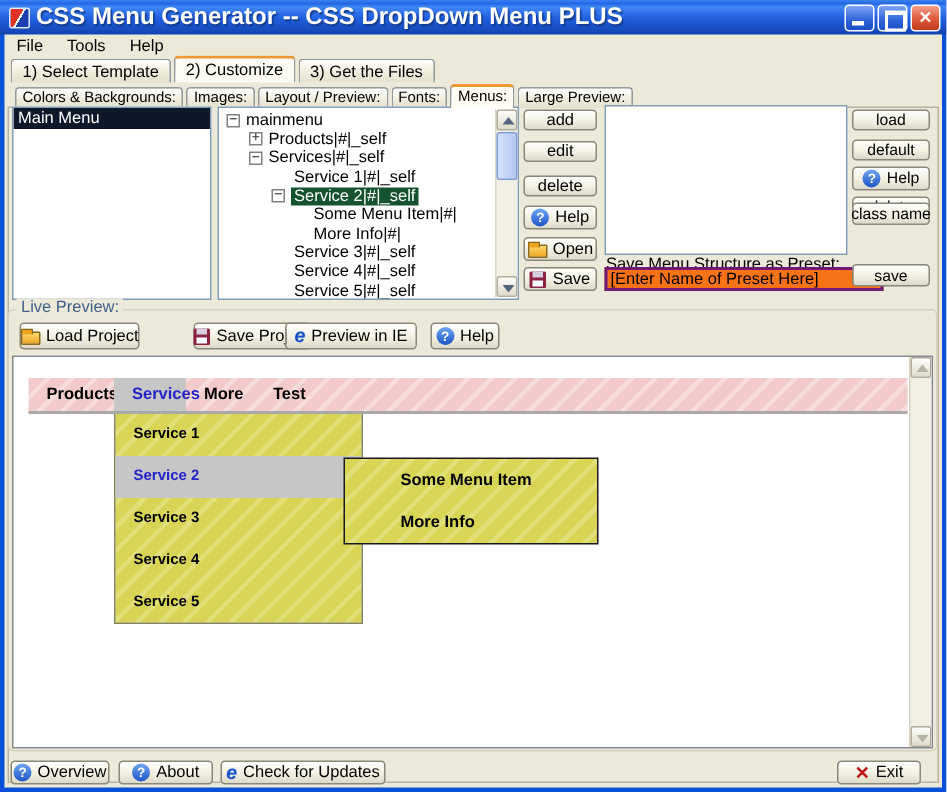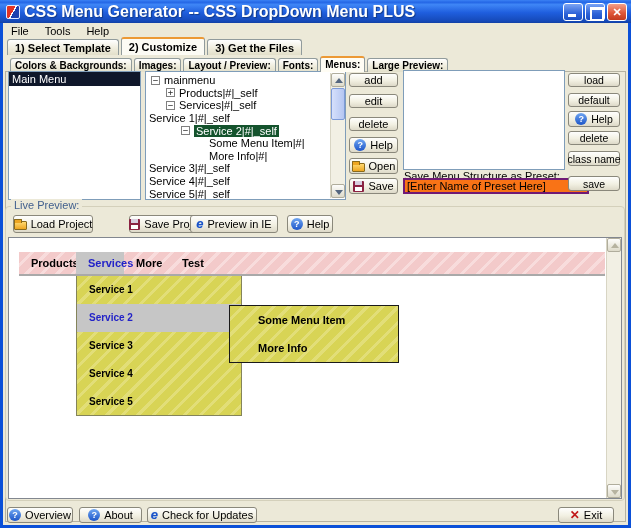--- a/index.html
+++ b/index.html
@@ -30,42 +30,42 @@
   .client { position:absolute; left:3px; top:23px; width:625px; height:502px; background:#ece9d8; }
 
   .menubar { position:absolute; left:0; top:0; width:625px; height:15px; display:flex; align-items:center; }
   .menubar .mitem { font-size:11px; color:#000; padding:1px 8px; }
 
   
   .tabrow { position:absolute; display:flex; align-items:flex-end; }
   .main-tabs { left:4px; top:14px; height:18px; }
   .tab { font-size:11px; color:#000; background:linear-gradient(180deg,#ffffff,#f0eddd 55%,#e2dfca);
     border:1px solid #919b9c; border-bottom:none; border-radius:3px 3px 0 0;
-    padding:2px 7px 2px 7px; height:16px; margin-right:2px; white-space:nowrap;font-weight:bold; }
+    padding:2px 7px 2px 7px; height:16px; margin-right:2px; white-space:nowrap; }
   .tab.active { background:#fcfbf4; border-top:2px solid #ec9935; height:18px; padding-top:2px; z-index:5; position:relative; }
   .sub-tabs { left:7px; top:33px; height:16px; }
   .sub-tabs .tab { font-size:10px; height:14px; padding:1px 4px; }
   .sub-tabs .tab.active { height:16px; background:#fffdf4; }
 
   .page-frame { position:absolute; left:2px; top:48px; width:621px; height:451px;
     border:1px solid #b5b2a1; background:#ece9d8; }
 
   
   .listbox { position:absolute; background:#fff; border:1px solid #7f9db9; overflow:hidden; }
   #menu-list { left:5px; top:48px; width:133px; height:129px; }
   .list-sel { height:14px; background:#0f172a; color:#fff; font-size:11px; line-height:14px; padding-left:3px; }
 
   #tree-panel { left:142px; top:48px; width:201px; height:129px; }
   .tree-rows { position:absolute; left:0; top:0; right:16px; bottom:0; padding:2px 0 0 3px; overflow:hidden; }
   .trow { height:12.6px; display:flex; align-items:center; white-space:nowrap; font-size:11px; color:#000; }
   .tbox { width:9px; height:9px; border:1px solid #808080; background:#fff; color:#303030;
     font-size:9px; line-height:7px; text-align:center; margin-right:4px; flex:0 0 auto; font-family:"DejaVu Sans Mono",monospace; }
   .tbox.minus::before { content:"−"; } .tbox.plus::before { content:"+"; }
   .ind0 { margin-left:2px; } .ind1 { margin-left:17px; } .ind2 { margin-left:32px; } .ind3 { margin-left:60px; }
-  .noBox { }
+  .noBox { margin-left:47px; }
   .trow .sel { background:#14532d; color:#fff; padding:0 2px; }
 
   
   .vscroll { position:absolute; top:1px; bottom:1px; width:15px; background:#f2f0e4; border-left:1px solid #d8d5c4; }
   .sbtn { position:absolute; left:0; width:14px; height:14px; background:linear-gradient(180deg,#fdfdfb,#dedbca);
     border:1px solid #b0ad9c; border-radius:2px; }
   .sbtn.up { top:0; } .sbtn.dn { bottom:0; }
   .arr { position:absolute; left:3px; width:0; height:0; border-left:4px solid transparent; border-right:4px solid transparent; }
   .arr.u { top:4px; border-bottom:5px solid #55677f; }
   .arr.d { top:5px; border-top:5px solid #55677f; }
@@ -118,21 +118,21 @@
 
   .pdropdown { position:absolute; left:67px; top:38px; width:166px; height:140px;
     background:repeating-linear-gradient(135deg,#d8d455 0 8px,#e2de78 8px 11px);
     border:1px solid #84845a; border-top:none; }
   .pditem { height:28px; font-size:10px; font-weight:bold; color:#000; line-height:28px; padding-left:12px; }
   .pditem.hov { background:#c6c6c6; color:#2222c8; }
 
   .psubmenu { position:absolute; left:220px; top:67px; width:170px; height:58px;
     background:repeating-linear-gradient(135deg,#d8d455 0 8px,#e2de78 8px 11px);
     border:1px solid #1a1a1a; }
-  .psitem { height:28px; font-size:11px; font-weight:bold; color:#000; line-height:28px; padding-left:28px; }
+  .psitem { height:28px; font-size:11px; font-weight:bold; color:#000; line-height:28px; padding-left:12px;margin-left:25px; }
 
   
   .botbtn { top:484px; height:16px; padding:0 8px; }
 </style>
 </head>
 <body>
 
 <div class="window">
 
   <div class="titlebar">
@@ -242,21 +242,21 @@
     <div class="preset-label">Save Menu Structure as Preset:</div>
     <input class="preset-input" value="[Enter Name of Preset Here]" style="">
 
     <div class="xpbtn rightcol" style="top:50px;height:14px;">load</div>
     <div class="xpbtn rightcol" style="top:70px;height:14px;">default</div>
     <div class="xpbtn rightcol" style="top:88px;height:16px;">
       <span class="icon-help">?</span>
       <span>Help</span>
     </div>
     <div class="xpbtn rightcol" style="top:108px;height:14px;">delete</div>
-    <div class="xpbtn rightcol" style="top:128px;height:15px;">class name</div>
+    <div class="xpbtn rightcol" style="top:112px;height:15px;">class name</div>
     <div class="xpbtn rightcol" style="top:153px;height:15px;">save</div>
 
     <div class="groupbox"></div>
     <div class="group-label">Live Preview:</div>
 
     <div class="xpbtn toolbtn" style="left:10px;width:80px;">
       <span class="icon-folder"></span>
       <span>Load Project</span>
     </div>
     <div class="xpbtn toolbtn" style="left:102px;width:78px;margin-left:24px;">

